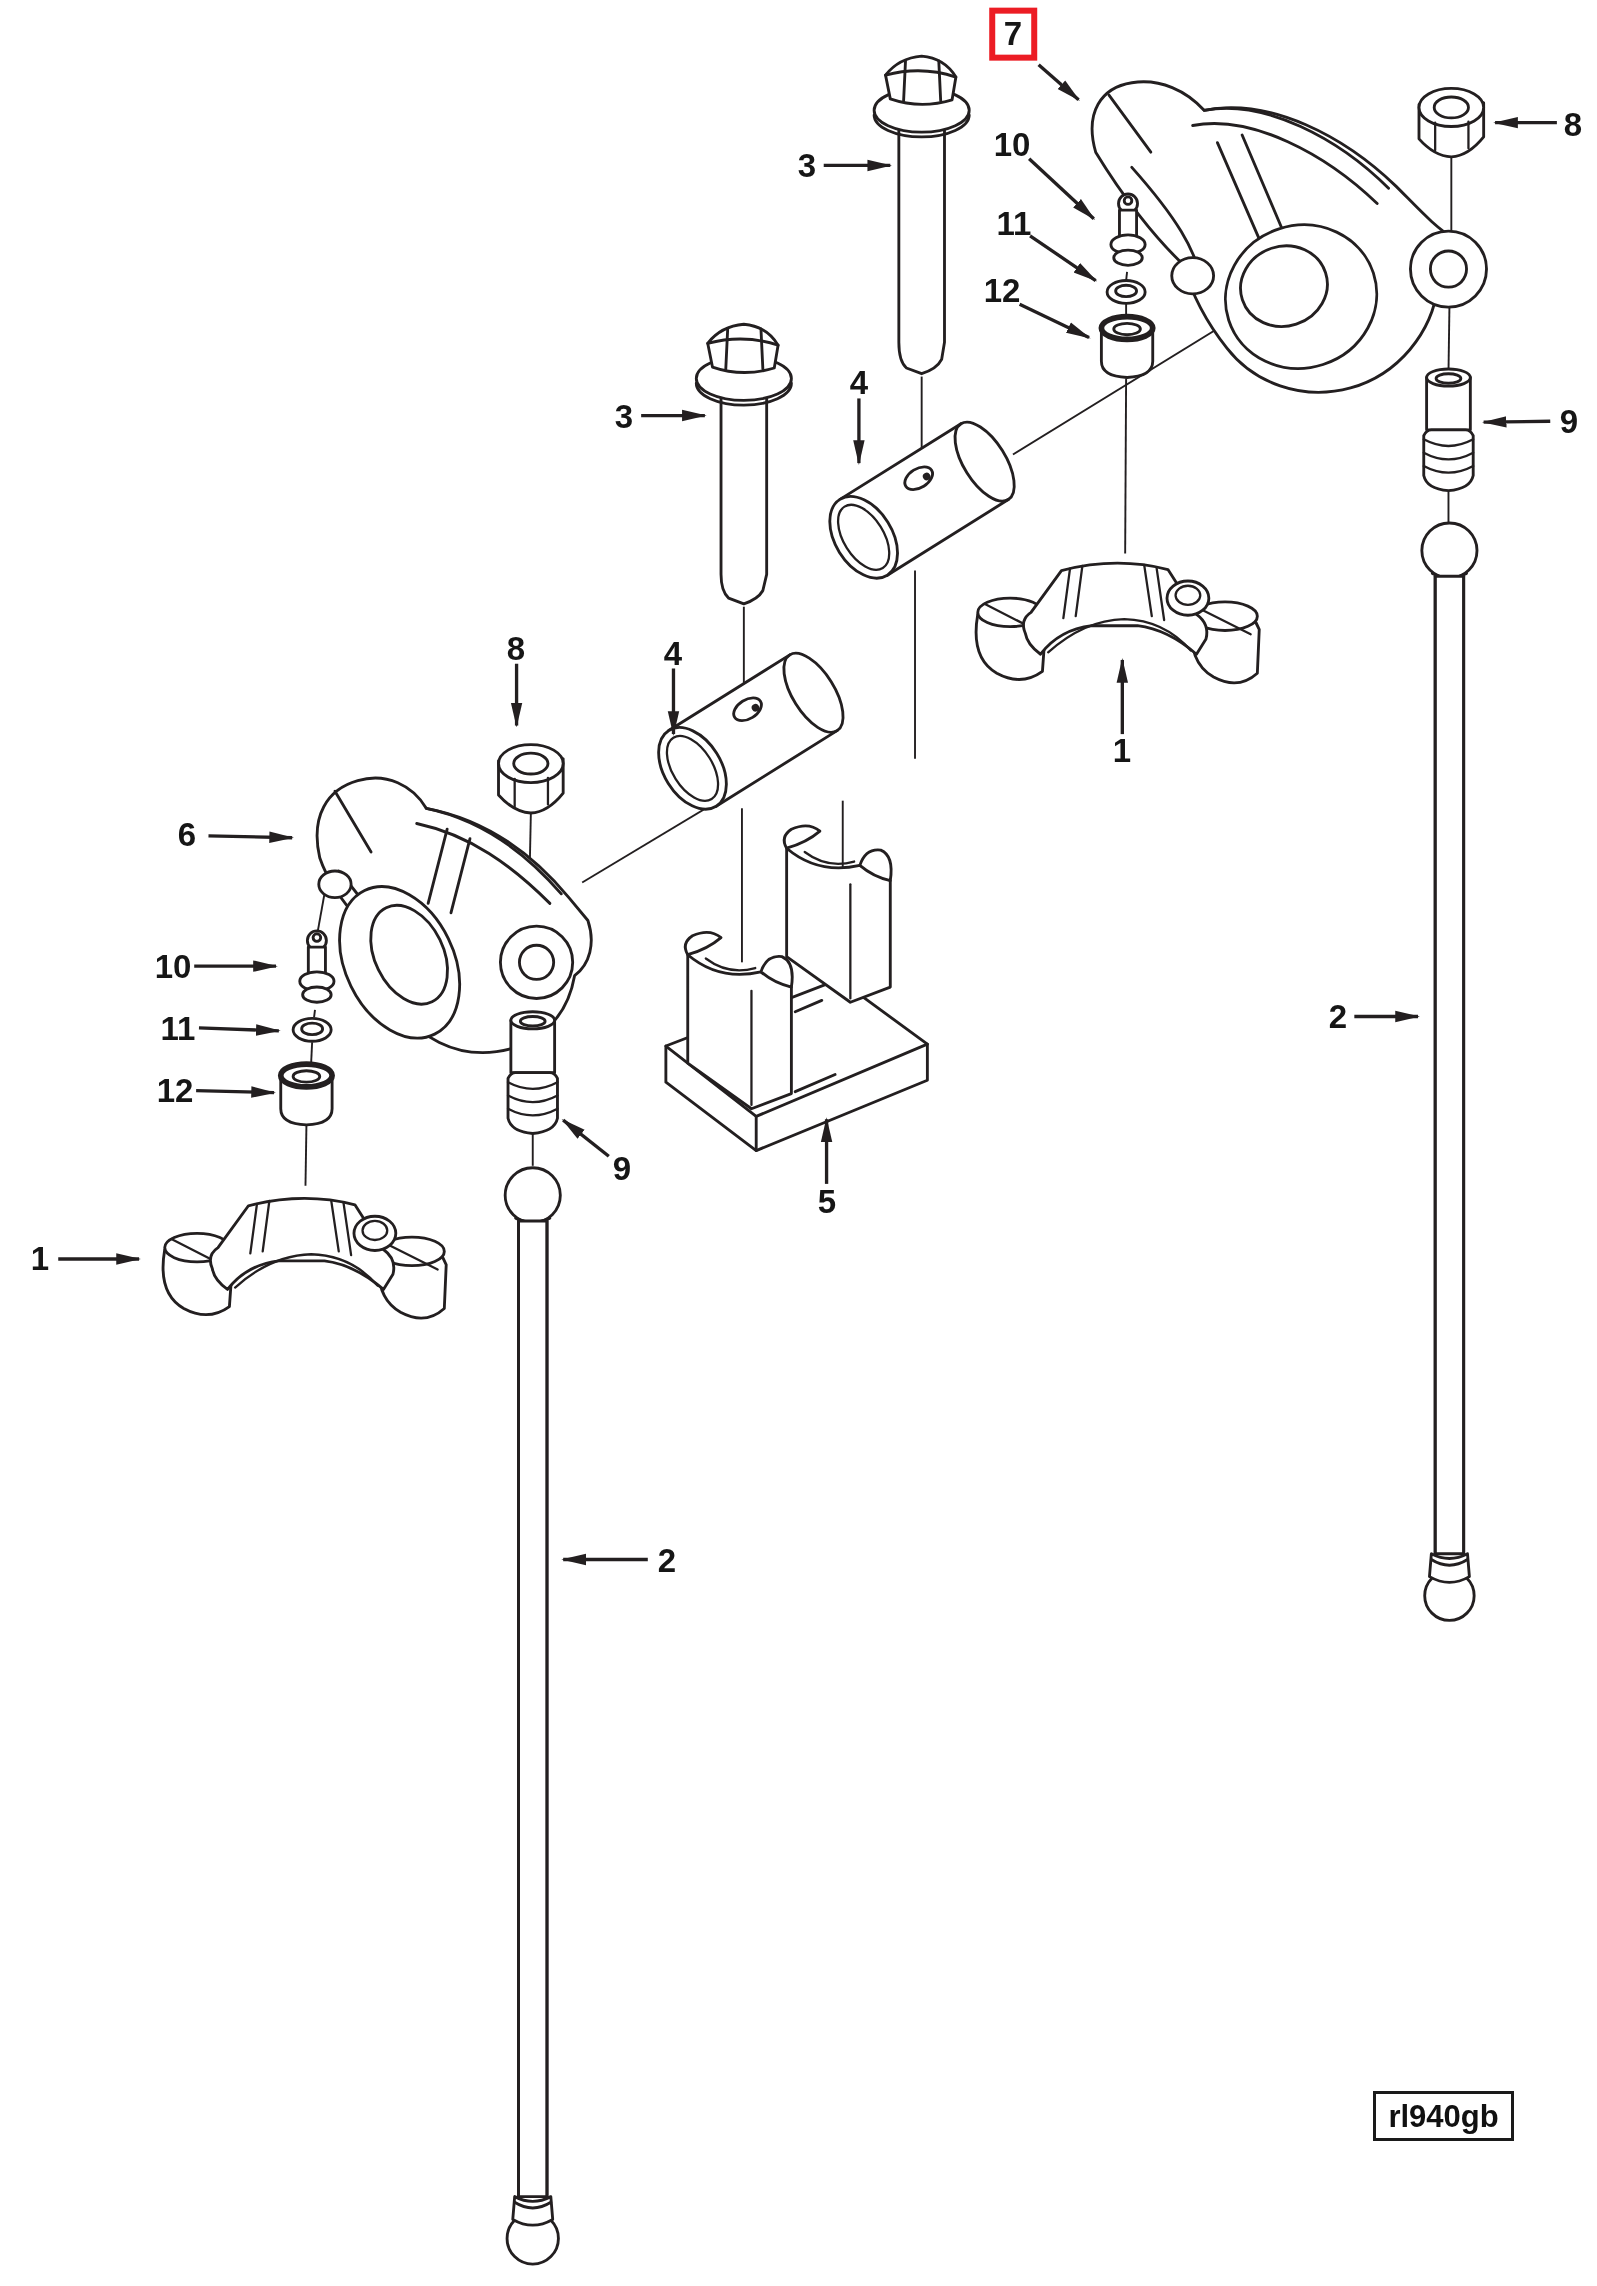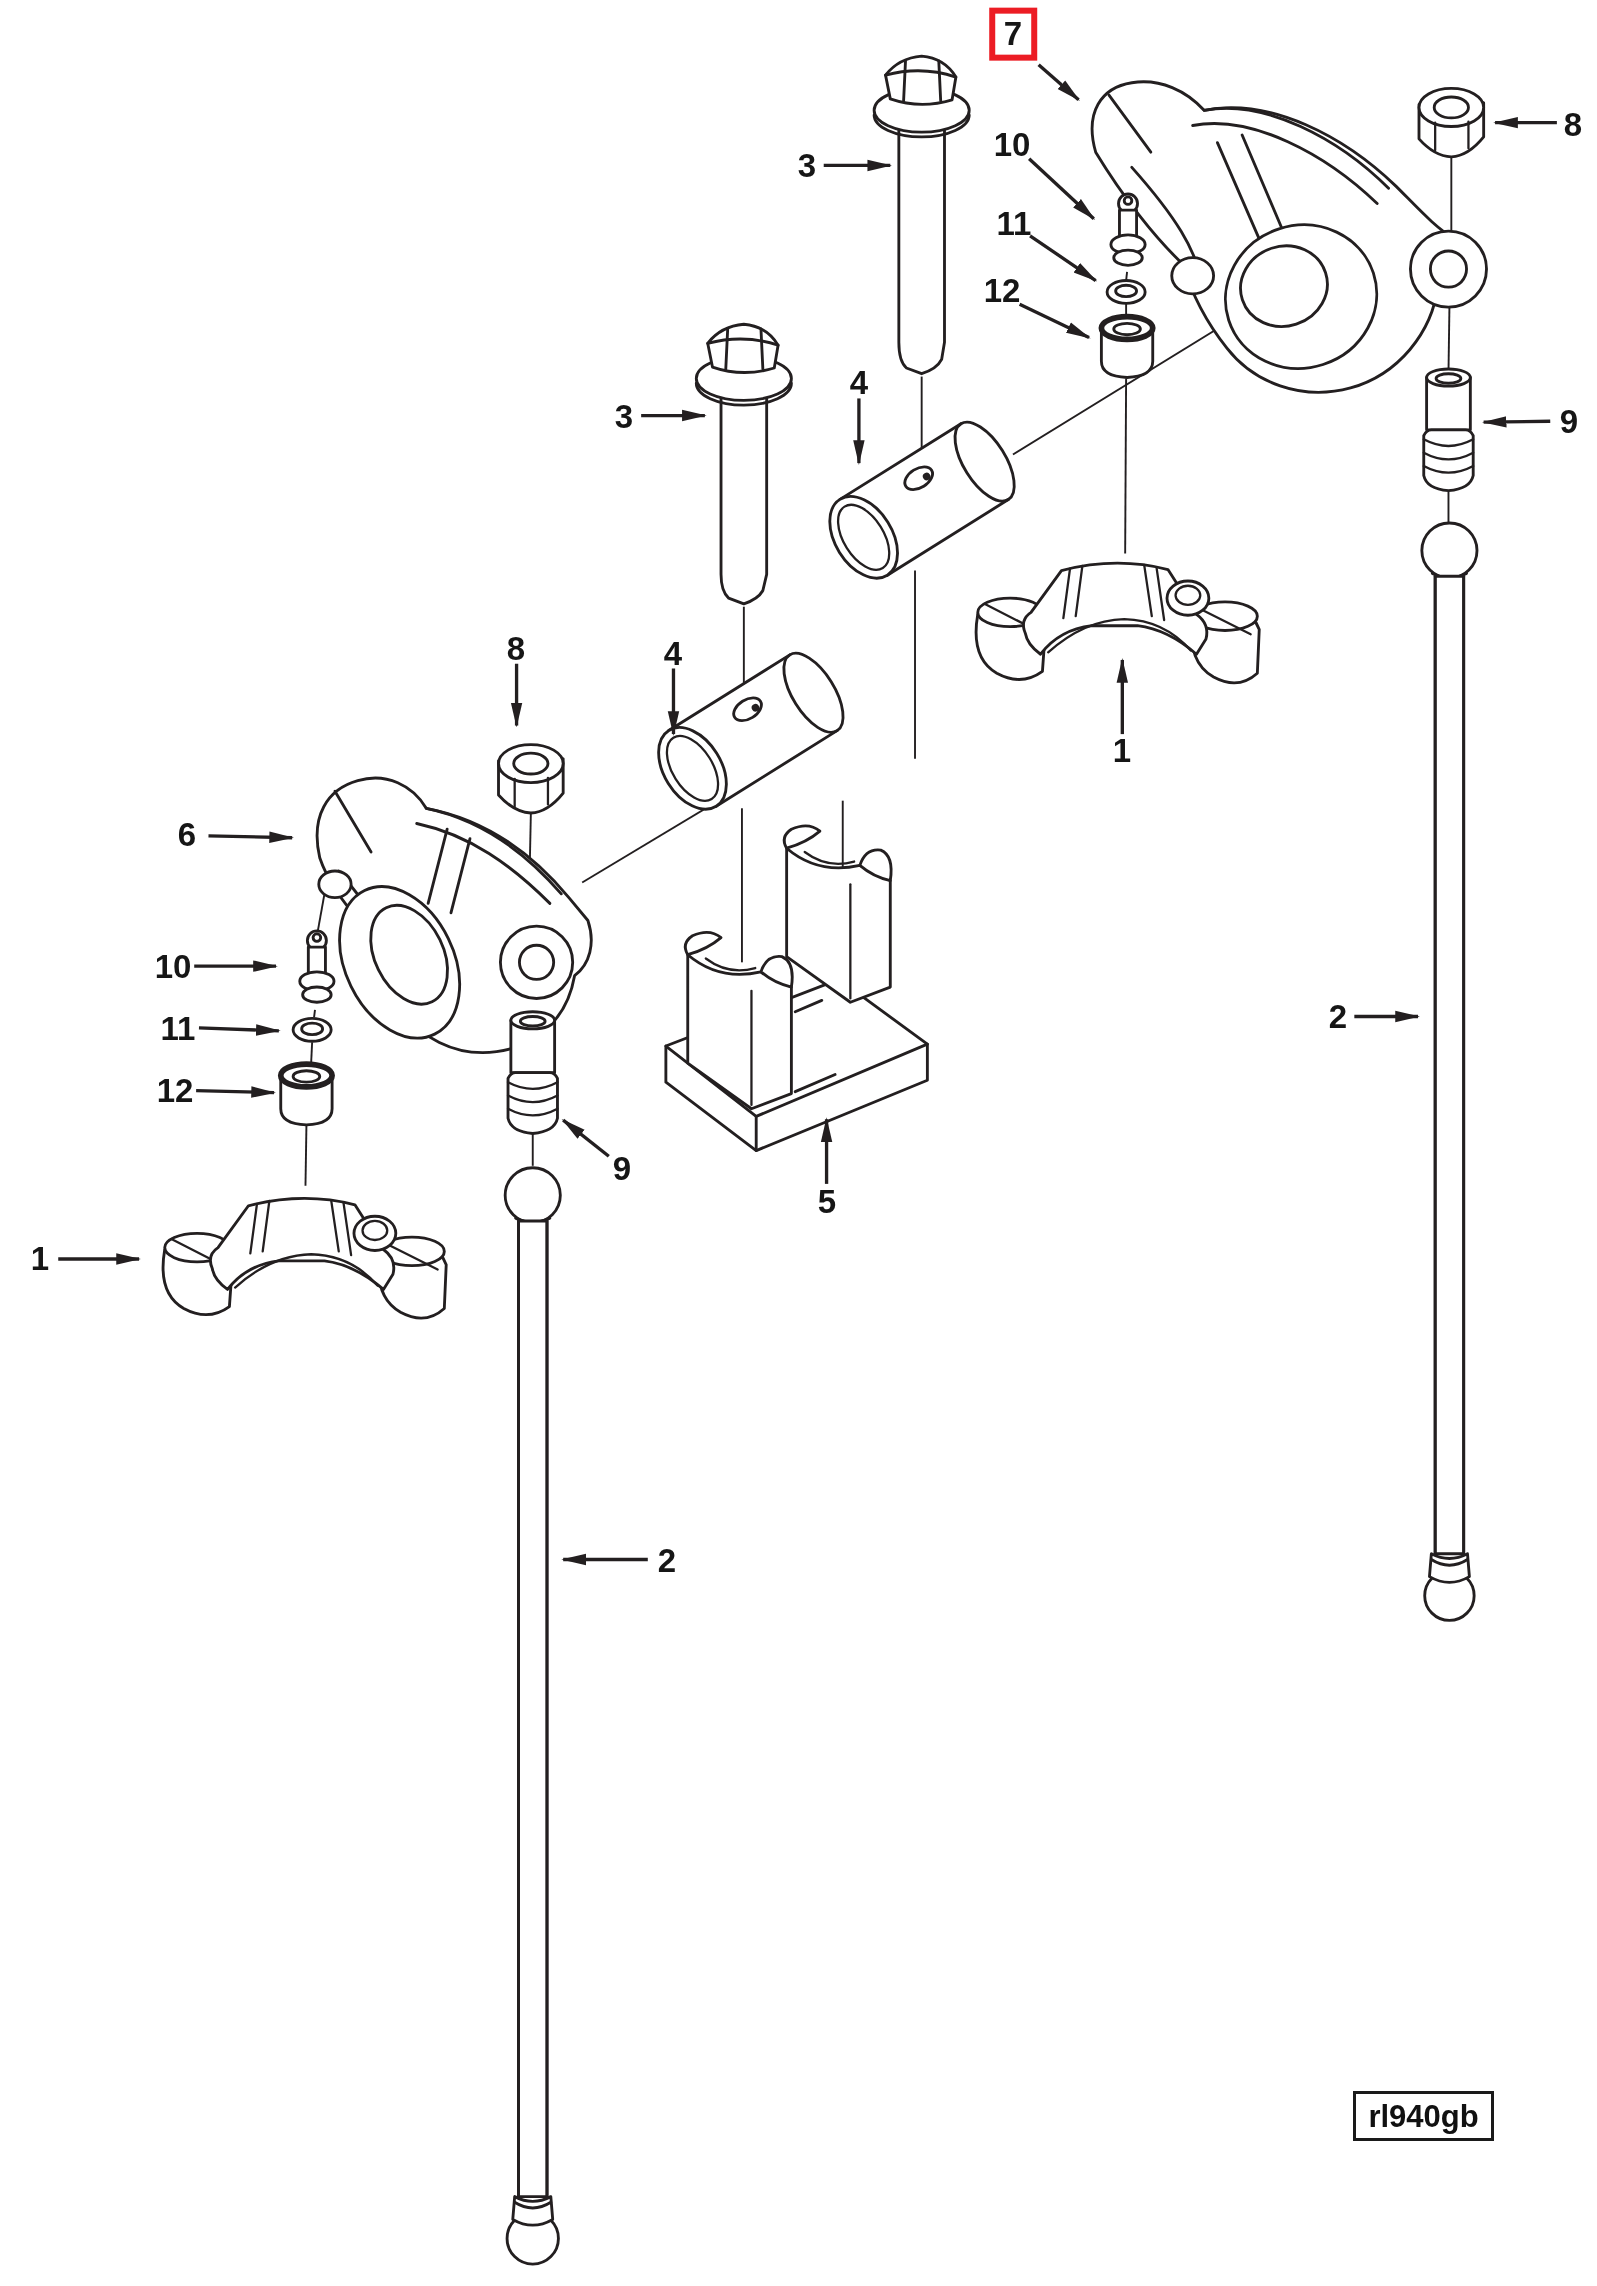--- a/index.html
+++ b/index.html
@@ -10,21 +10,21 @@
   svg .part, svg .part path, svg .part ellipse, svg .part circle, svg .part rect, svg .part polygon{
     fill:#ffffff;stroke:#231f20;stroke-width:3;stroke-linecap:round;stroke-linejoin:round;}
   svg .part line{stroke:#231f20;stroke-width:3;stroke-linecap:round;}
   svg .thin{fill:none !important;stroke:#231f20;stroke-width:2.4;}
   svg .ln{stroke:#231f20;stroke-width:2;fill:none;}
   svg .ar{stroke:#231f20;stroke-width:3.5;fill:none;}
   .callout{position:absolute;transform:translate(-50%,-50%);color:#161616;
            font-size:33px;font-weight:bold;line-height:1;white-space:nowrap;}
   .callout.highlight{border:6.7px solid #ec1c24;background:#fff;padding:2.9px 8.6px 4.8px 8.6px;}
   .figcode{position:absolute;border:3.8px solid #1a1a1a;background:#fff;color:#111;
-           font-size:31px;font-weight:bold;padding:6.7px 12.4px;line-height:1;}
+           font-size:31px;font-weight:bold;padding:6.7px 12.4px;line-height:1;margin-left:20px;}
 </style>
 </head>
 <body>
 
 <div class="stage">
 
 <svg width="1598" height="2286" viewBox="0 0 1680 2404" xmlns="http://www.w3.org/2000/svg">
   <defs>
     <marker id="ah" viewBox="0 0 26 16" refX="24" refY="8" markerWidth="26" markerHeight="16" markerUnits="userSpaceOnUse" orient="auto">
       <path d="M0,2 L26,8 L0,14 Z" fill="#231f20"></path>

